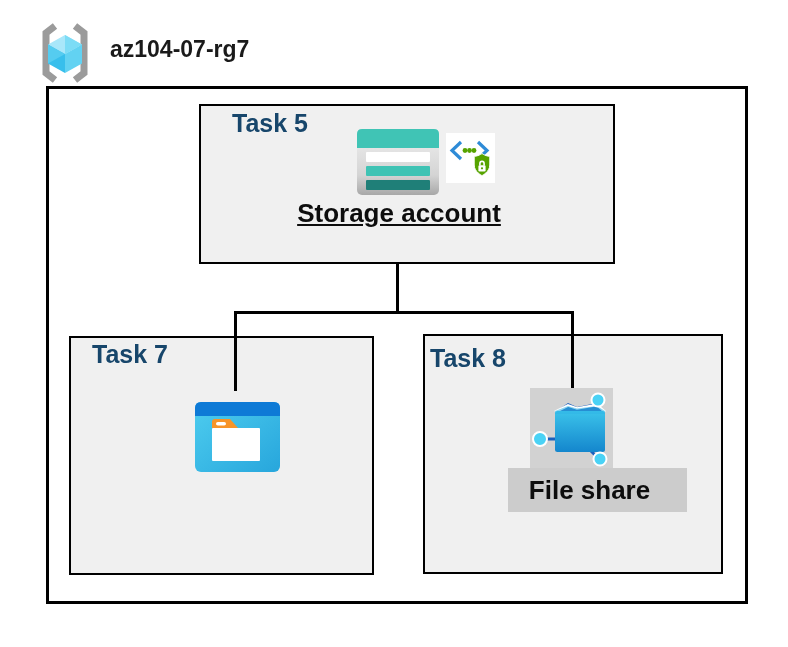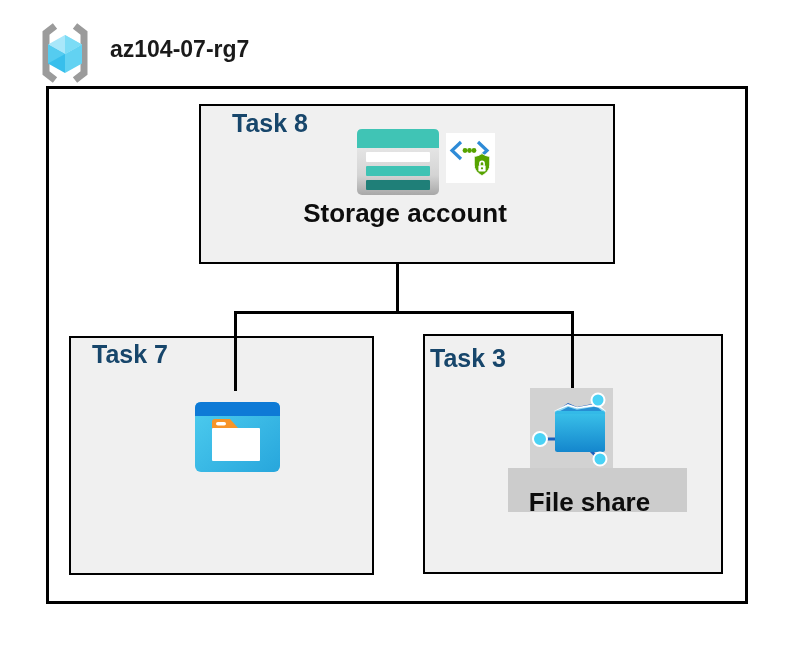--- a/index.html
+++ b/index.html
@@ -33,21 +33,21 @@
     position:absolute; font-size:26px; font-weight:700; color:#0d0d0d;
     text-align:center; z-index:6; white-space:nowrap;
   }
   
   .line { position:absolute; background:#000; z-index:3; }
   
   .icon-holder { position:absolute; z-index:5; }
   .endpoint-bg { background:#ffffff; }
   .fs-gray-square { position:absolute; left:530px; top:388px; width:83px; height:80px; background:#d2d2d2; z-index:4; }
   .fs-label-bg   { position:absolute; left:508px; top:468px; width:179px; height:44px; background:#cccccc; z-index:5; }
-  .fs-label-text { position:absolute; left:508px; top:480px; width:163px; height:44px; line-height:44px; }
+  .fs-label-text { position:absolute; left:508px; top:468px; width:163px; height:44px; line-height:44px; }
 </style>
 </head>
 <body>
 
 <div class="canvas">
 
   <div class="abs icon-holder" style="left:37px; top:22px; width:56px; height:62px;">
     <svg width="56" height="62" viewBox="0 0 56 62" xmlns="http://www.w3.org/2000/svg">
       <polyline points="18,4 9,11 9,51 18,58" fill="none" stroke="#9b9b9b" stroke-width="7"></polyline>
       <polyline points="38,4 47,11 47,51 38,58" fill="none" stroke="#9b9b9b" stroke-width="7"></polyline>
@@ -65,21 +65,21 @@
 
   <div class="task-box task1"></div>
   <div class="task-box task2"></div>
   <div class="task-box task3"></div>
 
   <div class="line" style="left:396px; top:264px; width:3px; height:50px;"></div>
   <div class="line" style="left:234px; top:311px; width:340px; height:3px;"></div>
   <div class="line" style="left:234px; top:311px; width:3px; height:80px;"></div>
   <div class="line" style="left:571px; top:311px; width:3px; height:81px;"></div>
 
-  <div class="task-label" style="left:232px; top:109px;">Task 8</div>
+  <div class="task-label" style="left:232px; top:109px;">Task 5</div>
 
   <div class="abs icon-holder" style="left:357px; top:129px; width:82px; height:66px;">
     <svg width="82" height="66" viewBox="0 0 82 66" xmlns="http://www.w3.org/2000/svg">
       <defs>
         <linearGradient id="metal" x1="0" y1="0" x2="0" y2="1">
           <stop offset="0" stop-color="#f0f0f0"></stop>
           <stop offset="0.7" stop-color="#d4d4d4"></stop>
           <stop offset="1" stop-color="#a8a8a8"></stop>
         </linearGradient>
       </defs>
@@ -98,42 +98,42 @@
       <circle cx="19" cy="17.5" r="2.4" fill="#56a300"></circle>
       <circle cx="23.5" cy="17.5" r="2.4" fill="#56a300"></circle>
       <circle cx="28" cy="17.5" r="2.4" fill="#56a300"></circle>
       <path d="M36,20.5 c3.5,2.6 7.8,2.9 7.8,2.9 v8.6 c0,7 -7.8,10.6 -7.8,10.6 c0,0 -7.8,-3.6 -7.8,-10.6 v-8.6 c0,0 4.3,-0.3 7.8,-2.9 z" fill="#56a300" stroke="#ffffff" stroke-width="1"></path>
       <path d="M33.9,32.5 v-2 a2.1,2.1 0 0 1 4.2,0 v2" fill="none" stroke="#ffffff" stroke-width="1.6"></path>
       <rect x="32.4" y="32.3" width="7.2" height="6.2" rx="1.2" fill="#ffffff"></rect>
       <circle cx="36" cy="35.3" r="1.1" fill="#56a300"></circle>
     </svg>
   </div>
 
-  <div class="res-label" style="left:205px; top:198px; width:400px;">Storage account</div>
+  <div class="res-label" style="left:199px; top:198px; width:400px;text-decoration:underline;">Storage account</div>
 
   <div class="task-label" style="left:92px; top:340px;">Task 7</div>
 
   <div class="abs icon-holder" style="left:195px; top:402px; width:85px; height:70px;">
     <svg width="85" height="70" viewBox="0 0 85 70" xmlns="http://www.w3.org/2000/svg">
       <defs>
         <linearGradient id="blobGrad" x1="0" y1="0" x2="1" y2="1">
           <stop offset="0" stop-color="#4ecdef"></stop>
           <stop offset="1" stop-color="#27a6dc"></stop>
         </linearGradient>
       </defs>
       <rect x="0" y="0" width="85" height="70" rx="6" fill="url(#blobGrad)"></rect>
       <path d="M0,14 V6 Q0,0 6,0 H79 Q85,0 85,6 V14 Z" fill="#0e7ad6"></path>
       <rect x="17" y="26" width="48" height="33" rx="1" fill="#ffffff"></rect>
       <path d="M17,20 q0,-3 3,-3 h15 l8,9 h-26 z" fill="#f79428"></path>
       <rect x="21" y="20" width="10" height="3.6" rx="1.8" fill="#ffffff"></rect>
     </svg>
   </div>
 
 
-  <div class="task-label" style="left:430px; top:344px;">Task 3</div>
+  <div class="task-label" style="left:430px; top:344px;">Task 8</div>
 
   <div class="fs-gray-square"></div>
 
   <div class="abs icon-holder" style="left:530px; top:388px; width:83px; height:80px;">
     <svg width="83" height="80" viewBox="0 0 83 80" xmlns="http://www.w3.org/2000/svg">
       <defs>
         <linearGradient id="fsGrad" x1="0" y1="0" x2="0" y2="1">
           <stop offset="0" stop-color="#3bc3ea"></stop>
           <stop offset="1" stop-color="#1486cd"></stop>
         </linearGradient>

